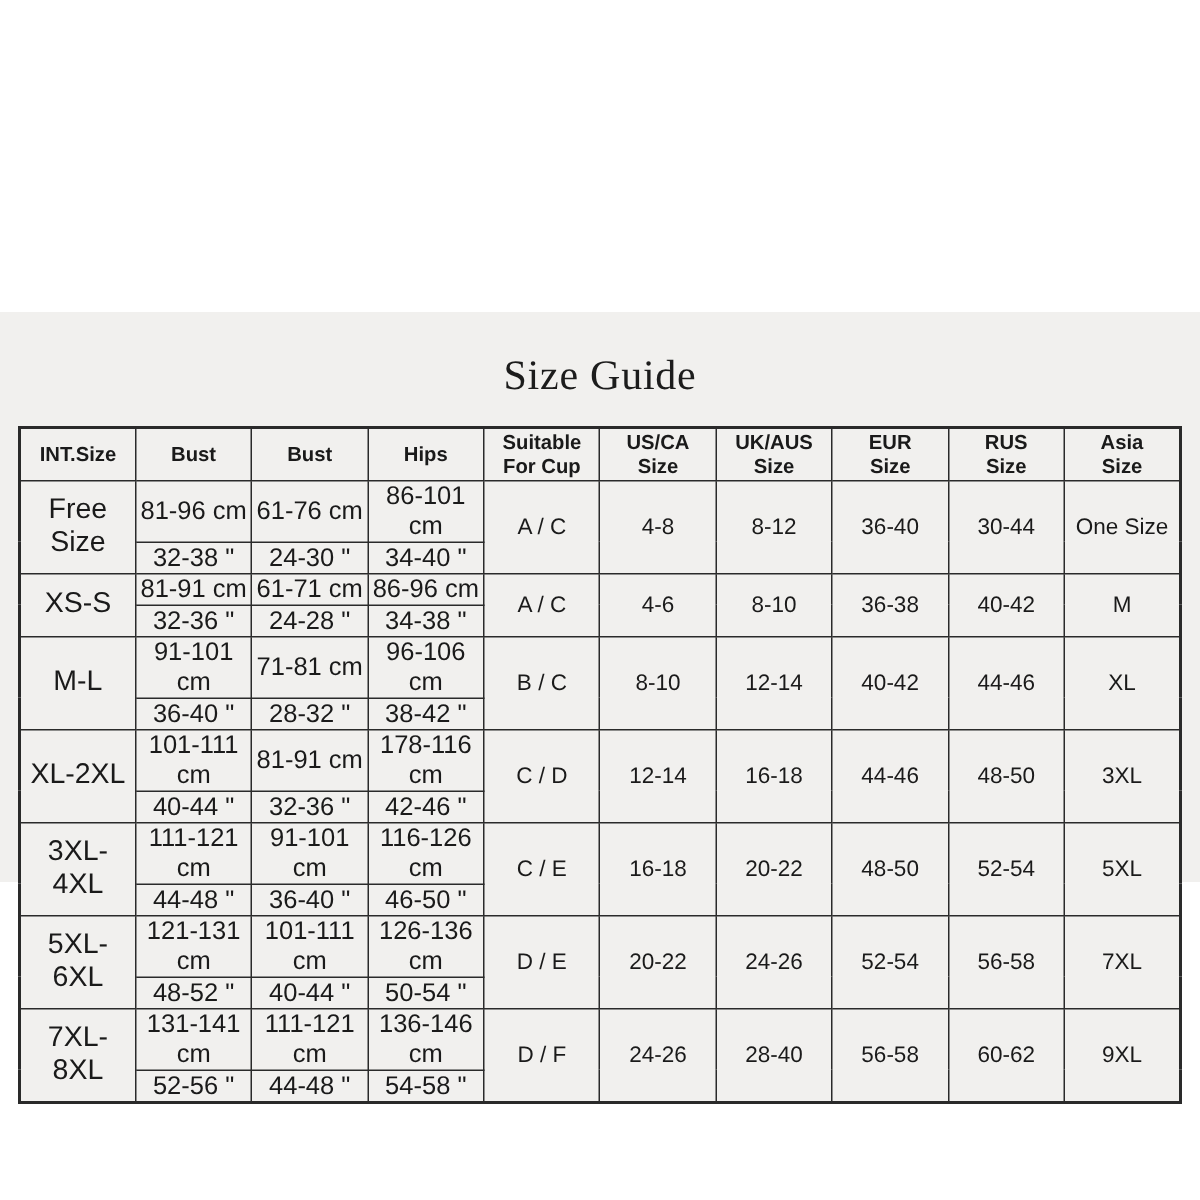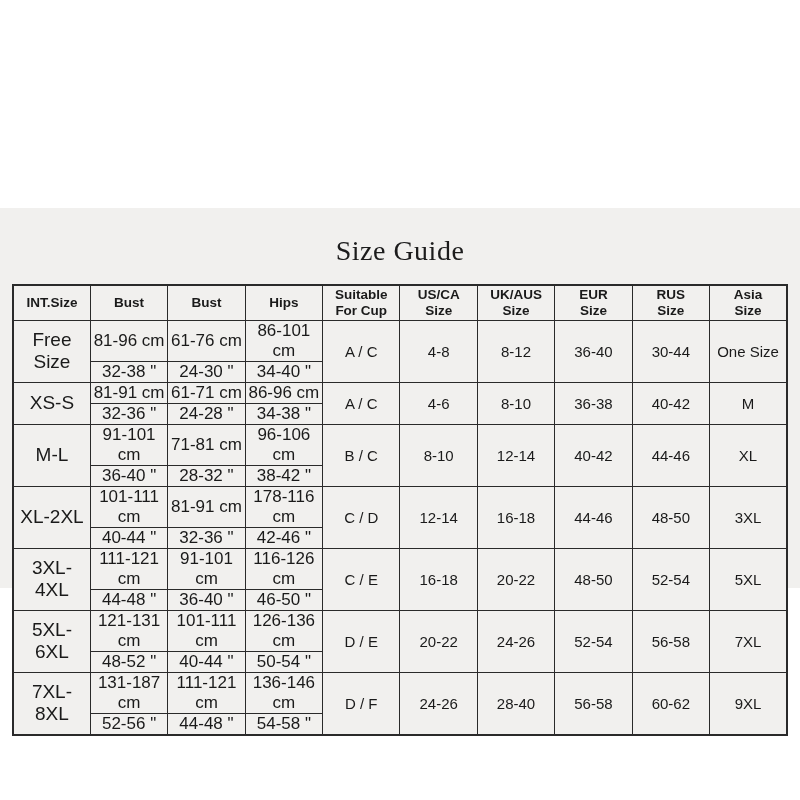--- a/index.html
+++ b/index.html
@@ -184,21 +184,21 @@
             <td class="cell-single" rowspan="2">56-58</td>
             <td class="cell-single" rowspan="2">7XL</td>
           </tr>
           <tr>
             <td class="cell-measure">48-52 "</td>
             <td class="cell-measure">40-44 "</td>
             <td class="cell-measure">50-54 "</td>
           </tr>
           <tr>
             <td class="cell-int" rowspan="2">7XL-8XL</td>
-            <td class="cell-measure">131-187 cm</td>
+            <td class="cell-measure">131-141 cm</td>
             <td class="cell-measure">111-121 cm</td>
             <td class="cell-measure">136-146 cm</td>
             <td class="cell-single" rowspan="2">D / F</td>
             <td class="cell-single" rowspan="2">24-26</td>
             <td class="cell-single" rowspan="2">28-40</td>
             <td class="cell-single" rowspan="2">56-58</td>
             <td class="cell-single" rowspan="2">60-62</td>
             <td class="cell-single" rowspan="2">9XL</td>
           </tr>
           <tr>

